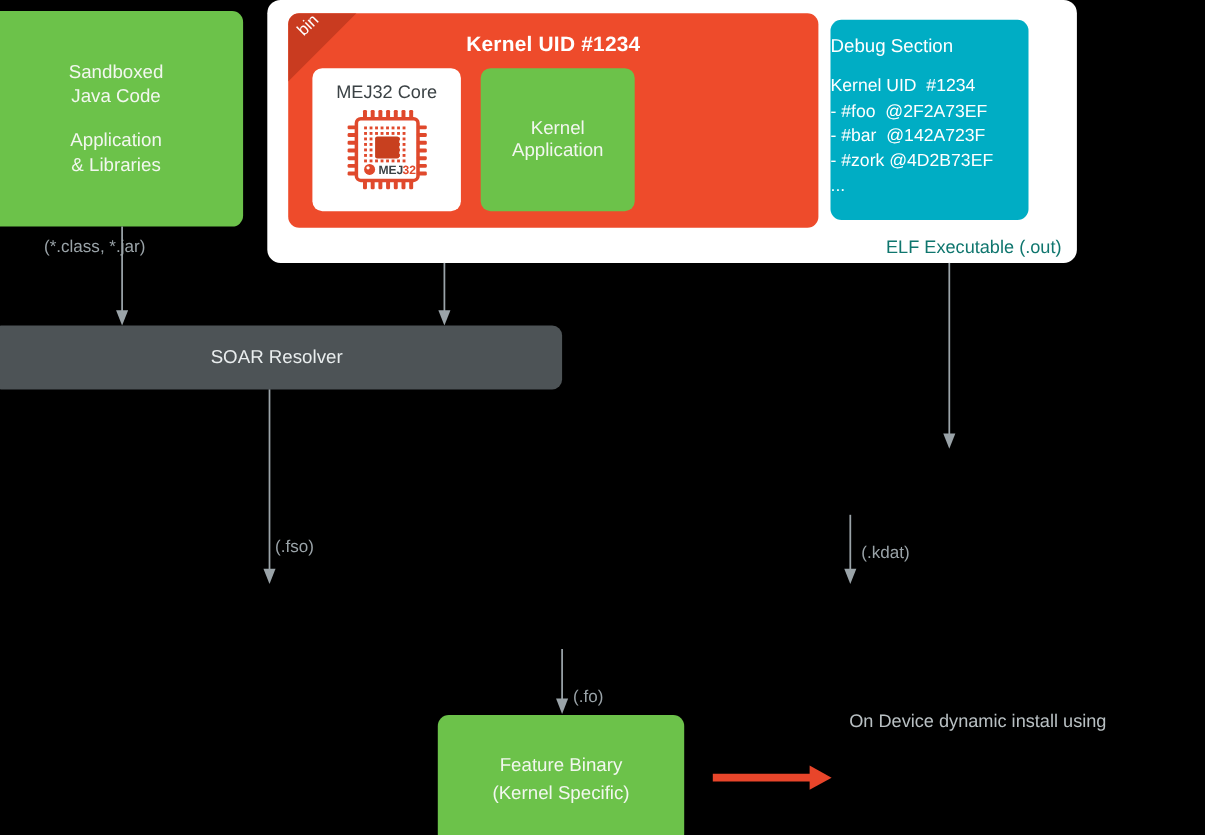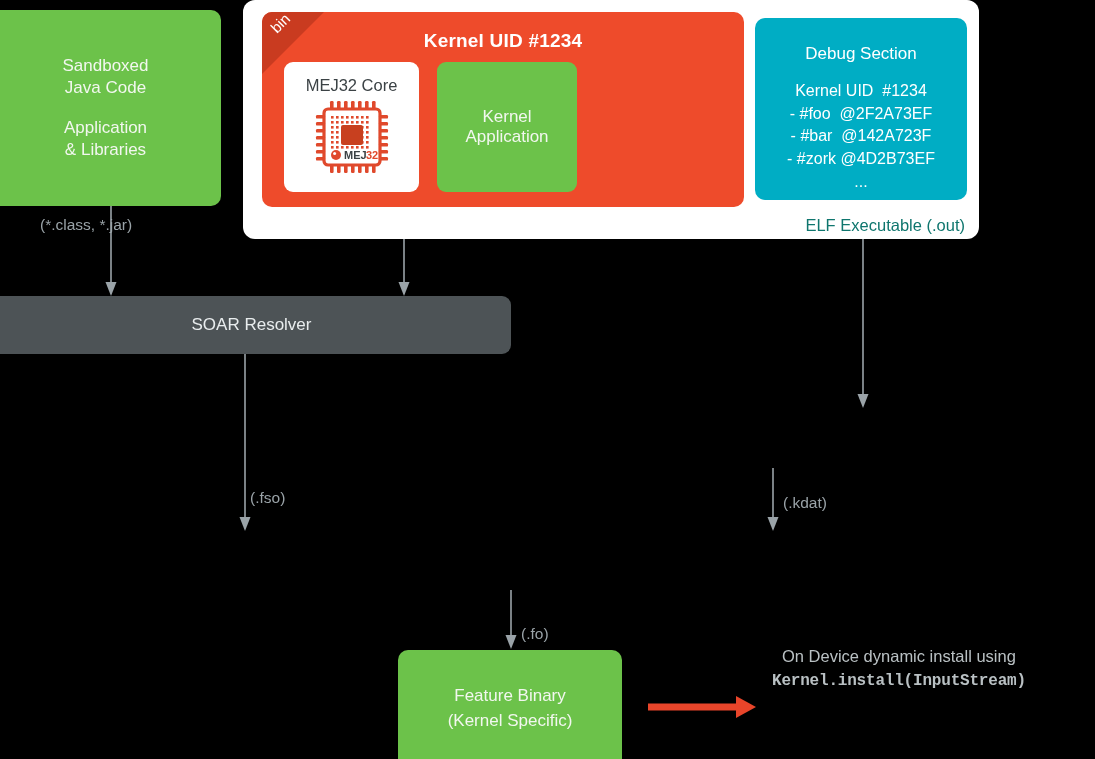--- a/index.html
+++ b/index.html
@@ -124,26 +124,25 @@
     left: 338px; width: 140px;
     background: #FFA500;
     color: #fffaf0;
     font-size: 17px;
   }
 
   
   #debug-box {
     position: absolute;
     left: 512px; top: 18px;
-    width: 212px; height: 182px;
+    width: 180px; height: 182px;
     background: #00ADC4;
     border-radius: 10px;
     color: #ffffff;
-    text-align: center;
-    padding-top: 26px;
+    padding-top: 14px;
   }
   #debug-title { font-size: 17px; margin-bottom: 16px; }
   #debug-lines { font-size: 16px; line-height: 1.42; }
   #debug-lines div { white-space: pre; }
 
   
   .grey-box {
     position: absolute;
     background: #4D5356;
     border-radius: 9px;
@@ -392,16 +391,15 @@
 
   <div class="conn" style="left:648px; top:693px;">
     <svg width="110" height="28" viewBox="0 0 110 28">
       <line x1="0" y1="14" x2="92" y2="14" stroke="#E8452A" stroke-width="7"></line>
       <polygon points="88,3 108,14 88,25" fill="#E8452A"></polygon>
     </svg>
   </div>
 
   <div id="install-note">
     <div>On Device dynamic install using</div>
-    <div id="install-code">Kernel.install(InputStream)</div>
   </div>
 
 </div>
 
 </body></html>

